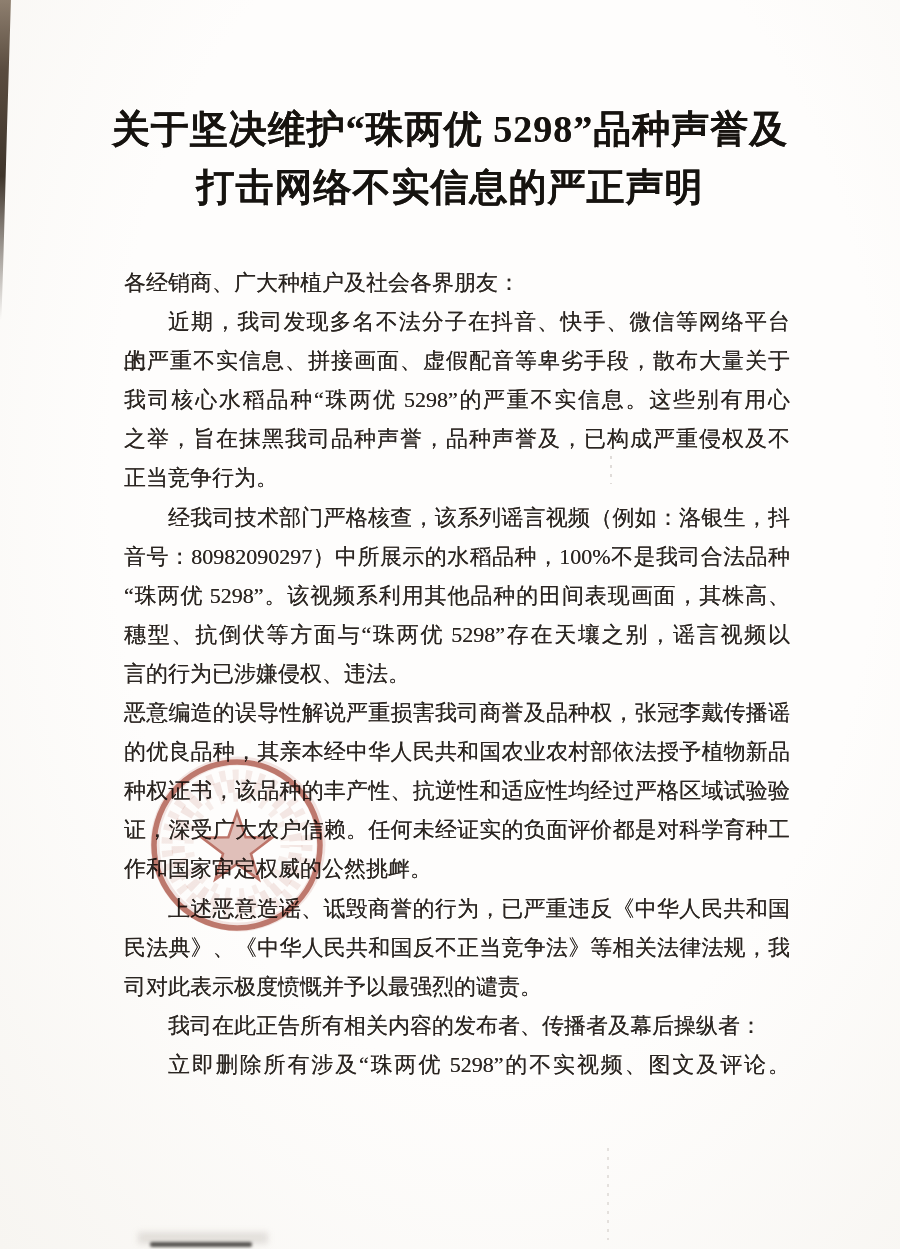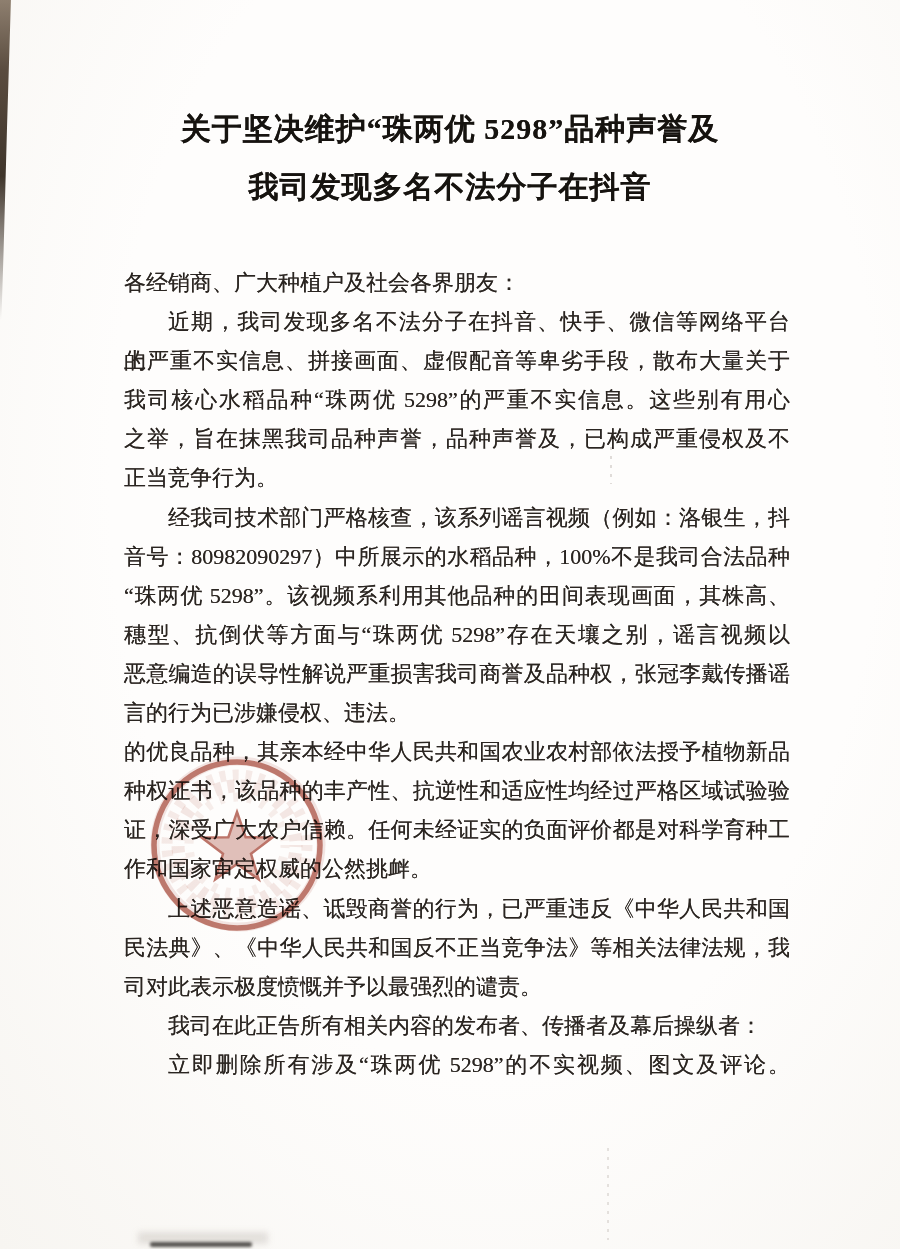--- a/index.html
+++ b/index.html
@@ -44,21 +44,21 @@
     opacity: 0.5;
   }
   .fold-a { left: 610px; top: 438px; height: 46px; }
   .fold-b { left: 607px; top: 1148px; height: 92px; opacity: 0.4; }
 
   .title {
     position: absolute;
     left: 0; right: 0;
     top: 100px;
     text-align: center;
-    font-size: 30px;
+    font-size: 38px;
     font-weight: 700;
     line-height: 58px;
     color: #16130f;
     letter-spacing: 1px;
     text-shadow: 0 0 0.6px rgba(30,26,22,0.85);
   }
   .body-lines {
     position: absolute;
     left: 124px;
     top: 263px;
@@ -94,36 +94,36 @@
 <div class="page">
 
   <div class="edge-left"></div>
   <div class="bottom-haze"></div>
   <div class="bottom-smudge"></div>
   <div class="fold-dashes fold-a"></div>
   <div class="fold-dashes fold-b"></div>
 
   <div class="title">
     <div>关于坚决维护“珠两优 5298”品种声誉及</div>
-    <div>我司发现多名不法分子在抖音</div>
+    <div>打击网络不实信息的严正声明</div>
   </div>
 
   <div class="body-lines">
       <div class="line">各经销商、广大种植户及社会各界朋友：</div>
       <div class="line just ind">近期，我司发现多名不法分子在抖音、快手、微信等网络平台上，</div>
       <div class="line just">的严重不实信息、拼接画面、虚假配音等卑劣手段，散布大量关于</div>
       <div class="line just">我司核心水稻品种“珠两优 5298”的严重不实信息。这些别有用心</div>
       <div class="line just">之举，旨在抹黑我司品种声誉，品种声誉及，已构成严重侵权及不</div>
       <div class="line">正当竞争行为。</div>
       <div class="line just ind">经我司技术部门严格核查，该系列谣言视频（例如：洛银生，抖</div>
       <div class="line just">音号：80982090297）中所展示的水稻品种，100%不是我司合法品种</div>
       <div class="line just">“珠两优 5298”。该视频系利用其他品种的田间表现画面，其株高、</div>
       <div class="line just">穗型、抗倒伏等方面与“珠两优 5298”存在天壤之别，谣言视频以</div>
+      <div class="line">言的行为已涉嫌侵权、违法。</div>
       <div class="line just">恶意编造的误导性解说严重损害我司商誉及品种权，张冠李戴传播谣</div>
-      <div class="line">言的行为已涉嫌侵权、违法。</div>
       <div class="line just">的优良品种，其亲本经中华人民共和国农业农村部依法授予植物新品</div>
       <div class="line just">种权证书，该品种的丰产性、抗逆性和适应性均经过严格区域试验验</div>
       <div class="line just">证，深受广大农户信赖。任何未经证实的负面评价都是对科学育种工</div>
       <div class="line">作和国家审定权威的公然挑衅。</div>
       <div class="line just ind">上述恶意造谣、诋毁商誉的行为，已严重违反《中华人民共和国</div>
       <div class="line just">民法典》、《中华人民共和国反不正当竞争法》等相关法律法规，我</div>
       <div class="line">司对此表示极度愤慨并予以最强烈的谴责。</div>
       <div class="line ind">我司在此正告所有相关内容的发布者、传播者及幕后操纵者：</div>
       <div class="line just ind">立即删除所有涉及“珠两优 5298”的不实视频、图文及评论。</div>
     </div>

